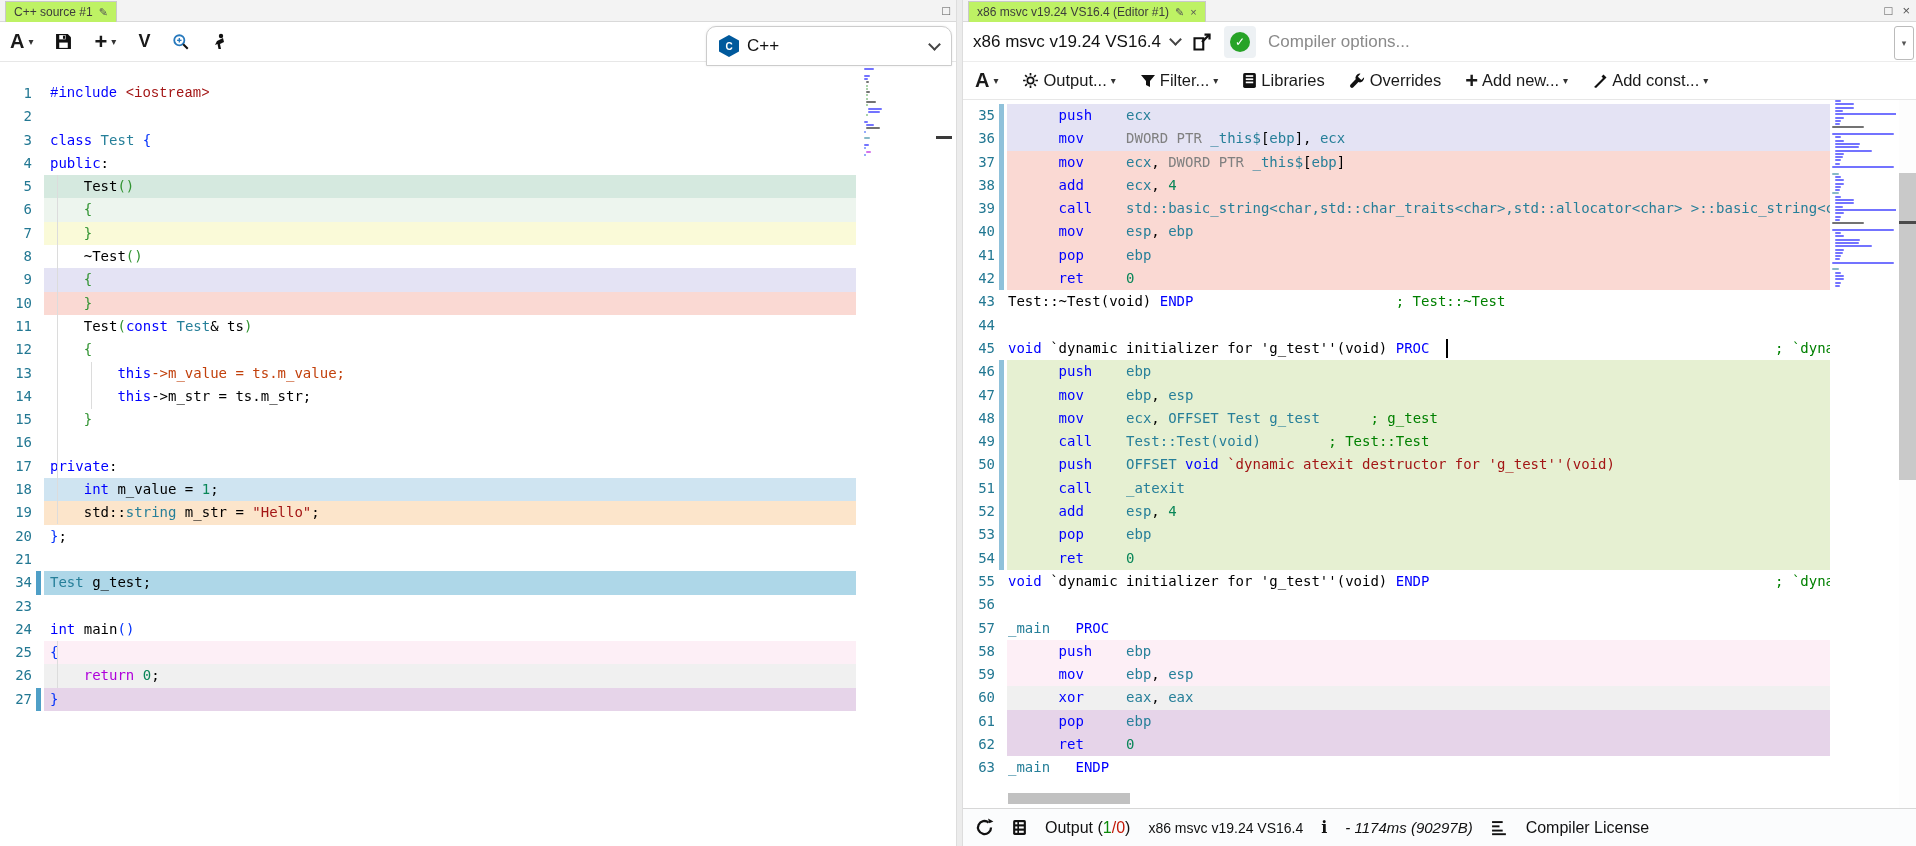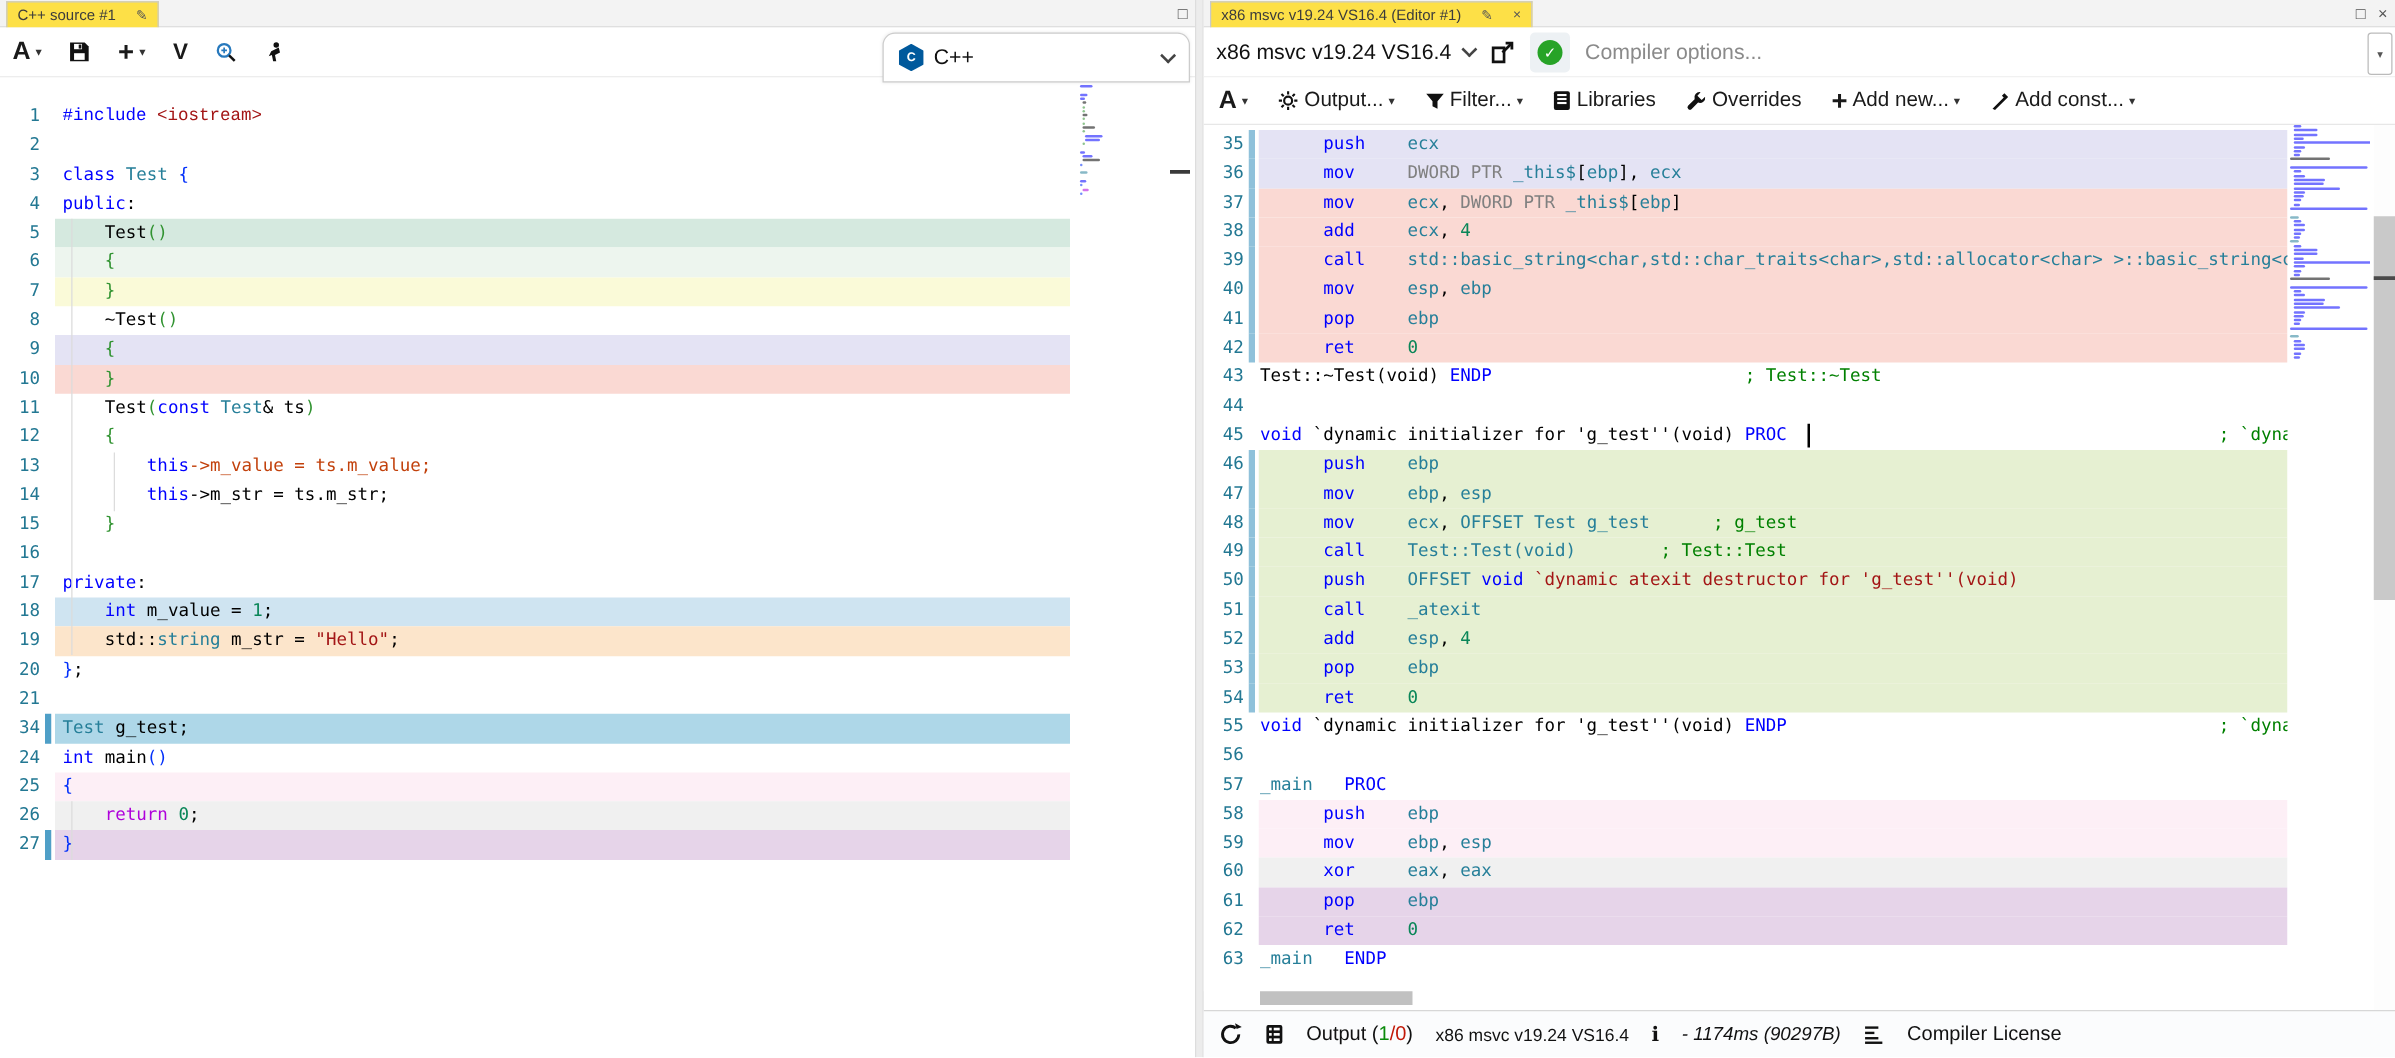--- a/index.html
+++ b/index.html
@@ -9,22 +9,22 @@
 
   
   .pane { position:absolute; top:0; height:846px; background:#fff; }
   #left-pane  { left:0;   width:956px; }
   #right-pane { left:963px; width:953px; }
   #splitter { position:absolute; left:956px; top:0; width:7px; height:846px;
               background:#ececec; border-left:1px solid #ddd; border-right:1px solid #ddd; }
 
   .tabbar { position:absolute; left:0; right:0; top:0; height:22px; background:#f3f3f3;
             border-bottom:1px solid #d9d9d9; }
-  .tab { position:absolute; left:5px; top:1px; height:21px; padding:0 8px; background:#fde047;
-         border:1px solid #c9c9c9; border-bottom:none; display:flex; align-items:center; gap:16px;
+  .tab { position:absolute; left:5px; top:1px; height:21px; padding:0 8px; background:#bef264;
+         border:1px solid #c9c9c9; border-bottom:none; display:flex; align-items:center; gap:6px;
          font-size:12px; color:#3c3c3c; }
   .tab .mini-ic { font-size:11px; color:#555; }
   .winbtns { position:absolute; right:6px; top:3px; display:flex; gap:10px; color:#555; font-size:13px; }
   .winbtns span { cursor:default; }
 
   .toolbar { position:absolute; left:0; right:0; display:flex; align-items:center;
              background:#fff; border-bottom:1px solid #e7e7e7; }
   #left-toolbar { top:22px; height:40px; padding-left:10px; gap:22px; }
   .tbtn { display:flex; align-items:center; gap:4px; color:#1a1a1a; font-size:17px; cursor:pointer; }
   .tbtn .bigA { font-size:20px; font-weight:600; }
@@ -174,20 +174,21 @@
         <div class="cl"><span class="num">13</span><span class="txt" style="left: 50px;"><span style="color: rgb(0, 0, 0);">        </span><span style="color: rgb(0, 0, 255);">this</span><span style="color: #c2410c;">-&gt;m_value = ts.m_value;</span></span></div>
         <div class="cl"><span class="num">14</span><span class="txt" style="left: 50px;"><span style="color: rgb(0, 0, 0);">        </span><span style="color: rgb(0, 0, 255);">this</span><span style="color: rgb(0, 0, 0);">-&gt;m_str = ts.m_str;</span></span></div>
         <div class="cl"><span class="num">15</span><span class="txt" style="left: 50px;"><span style="color: rgb(0, 0, 0);">    </span><span style="color: rgb(49, 147, 49);">}</span></span></div>
         <div class="cl"><span class="num">16</span><span class="txt" style="left: 50px;"></span></div>
         <div class="cl"><span class="num">17</span><span class="txt" style="left: 50px;"><span style="color: rgb(0, 0, 255);">private</span><span style="color: rgb(0, 0, 0);">:</span></span></div>
         <div class="cl"><div class="fill hl-blue" style="width: 812px;"></div><span class="num">18</span><span class="txt" style="left: 50px;"><span style="color: rgb(0, 0, 0);">    </span><span style="color: rgb(0, 0, 255);">int</span><span style="color: rgb(0, 0, 0);"> m_value = </span><span style="color: rgb(9, 134, 88);">1</span><span style="color: rgb(0, 0, 0);">;</span></span></div>
         <div class="cl"><div class="fill hl-peach" style="width: 812px;"></div><span class="num">19</span><span class="txt" style="left: 50px;"><span style="color: rgb(0, 0, 0);">    std::</span><span style="color: rgb(38, 127, 153);">string</span><span style="color: rgb(0, 0, 0);"> m_str = </span><span style="color: rgb(163, 21, 21);">"Hello"</span><span style="color: rgb(0, 0, 0);">;</span></span></div>
         <div class="cl"><span class="num">20</span><span class="txt" style="left: 50px;"><span style="color: rgb(4, 49, 250);">}</span><span style="color: rgb(0, 0, 0);">;</span></span></div>
         <div class="cl"><span class="num">21</span><span class="txt" style="left: 50px;"></span></div>
         <div class="cl"><div class="fill hl-blue2" style="width: 812px;"></div><span class="num">34</span><span class="deco deco-src"></span><span class="txt" style="left: 50px;"><span style="color: rgb(38, 127, 153);">Test</span><span style="color: rgb(0, 0, 0);"> g_test;</span></span></div>
+        <div class="cl"><span class="num">23</span><span class="txt" style="left: 50px;"></span></div>
         <div class="cl"><span class="num">24</span><span class="txt" style="left: 50px;"><span style="color: rgb(0, 0, 255);">int</span><span style="color: rgb(0, 0, 0);"> main</span><span style="color: rgb(4, 49, 250);">()</span></span></div>
         <div class="cl"><div class="fill hl-pink" style="width: 812px;"></div><span class="num">25</span><span class="txt" style="left: 50px;"><span style="color: rgb(4, 49, 250);">{</span></span></div>
         <div class="cl"><div class="fill hl-gray" style="width: 812px;"></div><span class="num">26</span><span class="txt" style="left: 50px;"><span style="color: rgb(0, 0, 0);">    </span><span style="color: rgb(175, 0, 219);">return</span><span style="color: rgb(0, 0, 0);"> </span><span style="color: rgb(9, 134, 88);">0</span><span style="color: rgb(0, 0, 0);">;</span></span></div>
         <div class="cl"><div class="fill hl-violet" style="width: 812px;"></div><span class="num">27</span><span class="deco deco-src"></span><span class="txt" style="left: 50px;"><span style="color: rgb(4, 49, 250);">}</span></span></div>
       </div>
 
     <div class="guide" style="left:57px; top:175px; height:349px;"></div>
     <div class="guide" style="left:91px; top:362px; height:47px;"></div>
     <div class="guide" style="left:57px; top:641px; height:47px;"></div>
 

